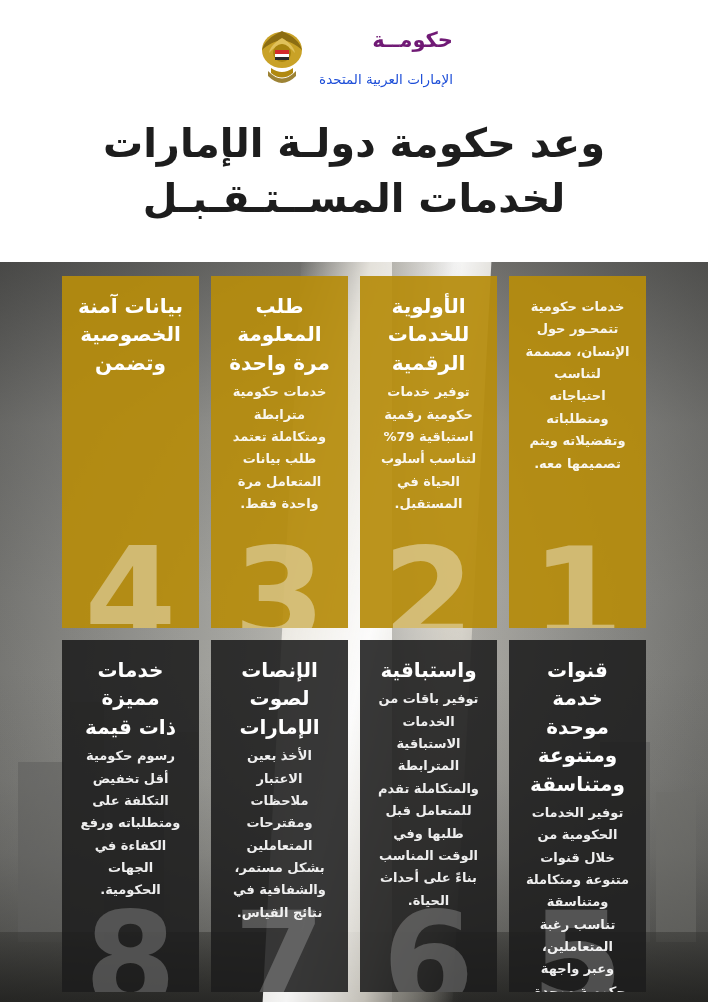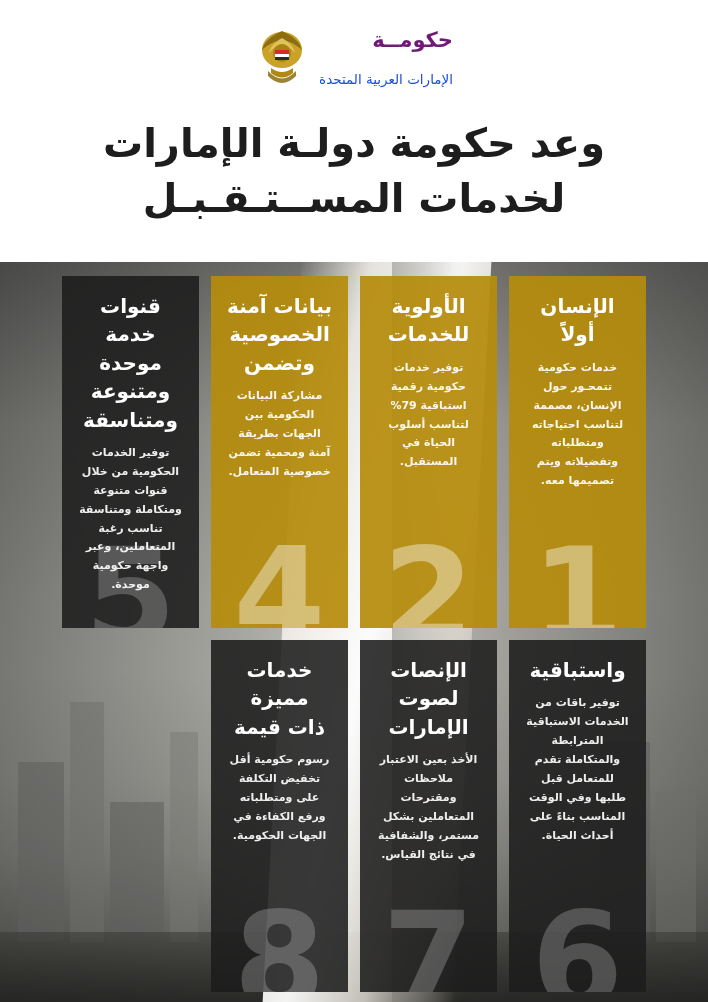--- a/index.html
+++ b/index.html
@@ -140,22 +140,22 @@
   .card.gold { background: rgba(182,140,12,0.93); }
   .card.dark { background: rgba(28,28,28,0.88); }
   .card-title {
     font-size: 20px;
     font-weight: bold;
     line-height: 1.42;
     color: #ffffff;
     letter-spacing: 0.2px;
   }
   .card-desc {
-    margin-top: 10px;
-    font-size: 11px;
+    margin-top: 4px;
+    font-size: 13px;
     line-height: 1.72;
     color: rgba(255,255,255,0.92);
     font-weight: bold;
   }
   .card-num {
     position: absolute;
     left: 0; right: 0;
     bottom: -34px;
     font-size: 132px;
     font-weight: bold;
@@ -208,45 +208,50 @@
         <div class="bld b6"></div>
         <div class="ground"></div>
       </div>
       <div class="figure"></div>
       <div class="figure-shadow"></div>
     </div>
 
     <div class="grid">
 
       <div class="card gold">
-        <div class="card-title">
-          <div>الإنسان</div>
-          <div>أولاً</div>
-        </div>
         <div class="card-desc">خدمات حكومية تتمحـور حول الإنسان، مصممة لتناسب احتياجاته ومتطلباته وتفضيلاته ويتم تصميمها معه.</div>
         <div class="card-num">1</div>
       </div>
 
       <div class="card gold">
         <div class="card-title">
           <div>الأولوية</div>
           <div>للخدمات</div>
+          <div>الرقمية</div>
         </div>
         <div class="card-desc">توفير خدمات حكومية رقمية استباقية 79% لتناسب أسلوب الحياة في المستقبل.</div>
         <div class="card-num">2</div>
       </div>
 
+      <div class="card gold">
+        <div class="card-title">
+          <div>طلب</div>
+          <div>المعلومة</div>
+          <div>مرة واحدة</div>
+        </div>
+        <div class="card-desc">خدمات حكومية مترابطة ومتكاملة تعتمد طلب بيانات المتعامل مرة واحدة فقط.</div>
+        <div class="card-num">3</div>
+      </div>
 
       <div class="card gold">
         <div class="card-title">
           <div>بيانات آمنة</div>
           <div>الخصوصية</div>
           <div>وتضمن</div>
         </div>
-        <div class="card-desc">مشاركة البيانات الحكومية بين الجهات بطريقة آمنة ومحمية تضمن خصوصية المتعامل.</div>
         <div class="card-num">4</div>
       </div>
 
       <div class="card dark">
         <div class="card-title">
           <div>قنوات خدمة</div>
           <div>موحدة</div>
           <div>ومتنوعة</div>
           <div>ومتناسقة</div>
         </div>

